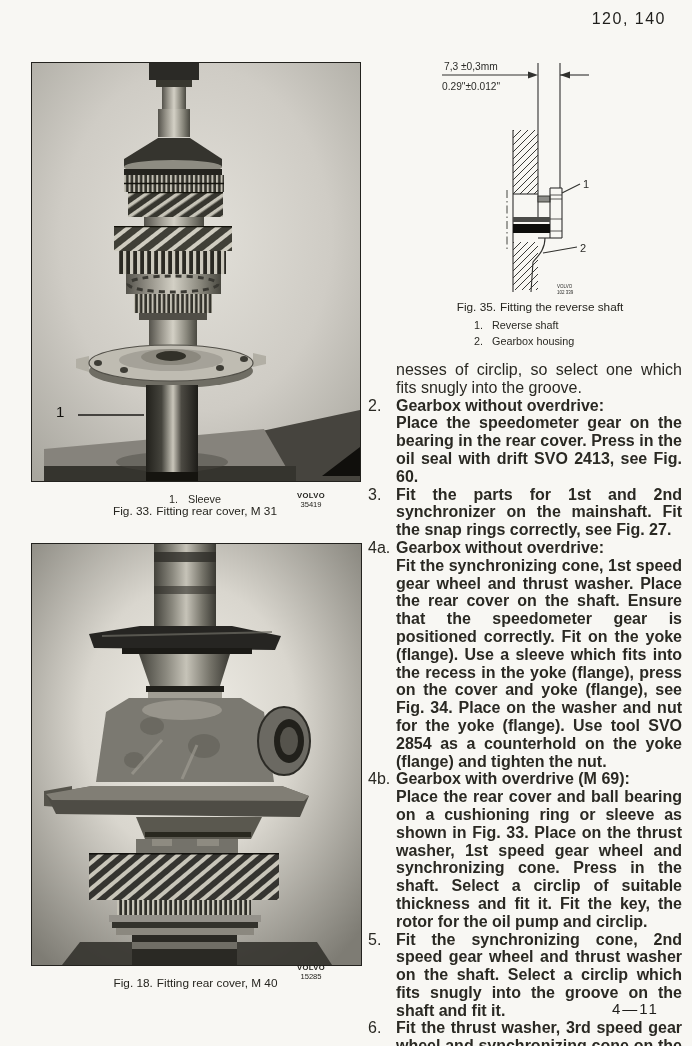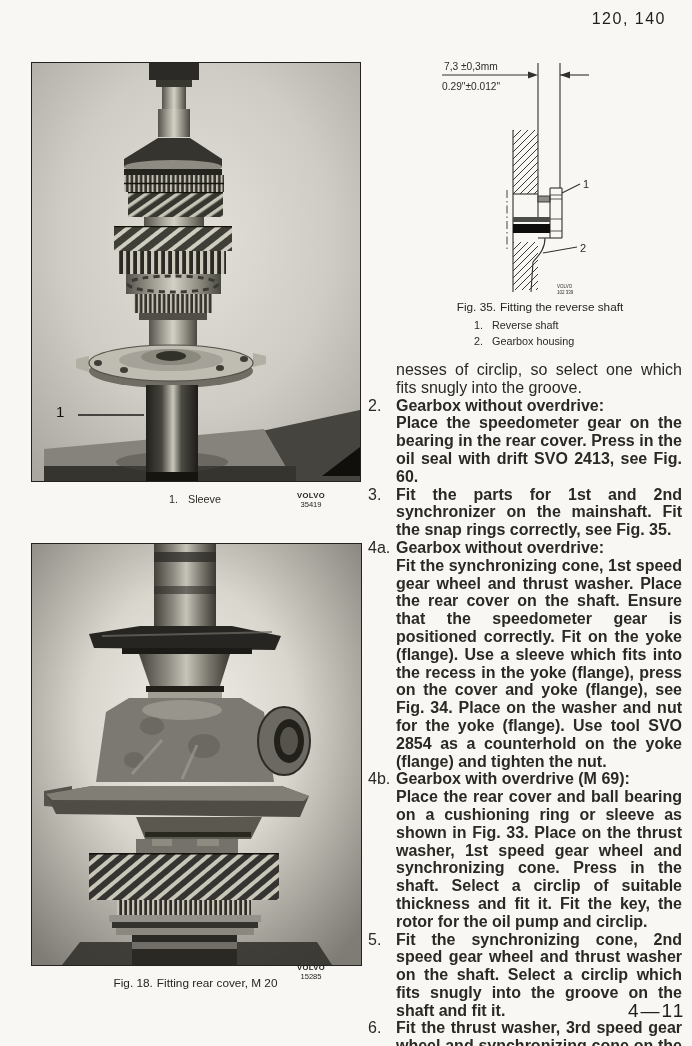--- a/index.html
+++ b/index.html
@@ -34,21 +34,21 @@
   #fig35-svg{position:absolute;left:426px;top:50px;}
 
   .body-text{position:absolute;left:368px;top:361px;width:314px;
              font-size:16px;line-height:17.8px;text-align:justify;color:#2a2923;}
   .body-text p{margin:0;}
   .intro{margin-left:28px !important;}
   .item{position:relative;padding-left:28px;}
   .item .num{position:absolute;left:0;top:0;}
   .ih,.ib{margin:0;font-weight:bold;}
 
-  .pageno{position:absolute;left:628px;top:1000px;font-size:19px;letter-spacing:2px;color:#1f1e1b;}
+  .pageno{position:absolute;left:612px;top:1000px;font-size:15px;letter-spacing:2px;color:#1f1e1b;}
 
   svg text{font-family:"Liberation Sans",sans-serif;fill:#2b2b28;}
 </style>
 </head>
 <body>
 
 <div class="page">
 
   <div class="header">120, 140</div>
 
@@ -139,20 +139,23 @@
       </g>
 
       <g>
         <rect x="114" y="322" width="52" height="96" fill="url(#p1sleeve)"></rect>
         <rect x="114" y="409" width="52" height="9" fill="#15140f"></rect>
       </g>
       <line x1="46" y1="352" x2="112" y2="352" stroke="#1b1a17" stroke-width="1.4"></line>
     </svg>
     <div class="photo-callout">1</div>
   </div>
+  <div class="figcap" id="cap33">
+    <span class="fl">Fig. 33.</span><span>Fitting rear cover, M 31</span>
+  </div>
   <div class="credit" id="credit33">
     <div class="brand">VOLVO</div>
     <div>35419</div>
   </div>
   <div class="figlegend" id="legend33">
     <span class="ln">1.</span><span>Sleeve</span>
   </div>
 
   <div class="photo" id="photo34">
     <svg width="329" height="421" viewBox="0 0 329 421">
@@ -220,21 +223,21 @@
         <rect x="85" y="356" width="134" height="15" fill="url(#p2splineF)"></rect>
         <rect x="77" y="371" width="152" height="7" fill="#94918a"></rect>
         <rect x="80" y="378" width="146" height="6" fill="#33322c"></rect>
         <rect x="84" y="384" width="138" height="7" fill="#8b887f"></rect>
         <rect x="100" y="391" width="105" height="30" fill="#2a2924"></rect>
         <rect x="100" y="398" width="105" height="7" fill="#706e66"></rect>
       </g>
     </svg>
   </div>
   <div class="figcap" id="cap34">
-    <span class="fl">Fig. 18.</span><span>Fitting rear cover, M 20</span>
+    <span class="fl">Fig. 18.</span><span>Fitting rear cover, M 40</span>
   </div>
   <div class="credit" id="credit34">
     <div class="brand">VOLVO</div>
     <div>15285</div>
   </div>
 
   <svg id="fig35-svg" width="260" height="250" viewBox="0 0 260 250">
     <defs>
       <pattern id="hatch35" width="7" height="7" patternUnits="userSpaceOnUse">
         <path d="M0,7 L7,0" stroke="#3a3a37" stroke-width="1"></path>
@@ -292,21 +295,21 @@
 
   <div class="body-text">
     <p class="intro">nesses of circlip, so select one which fits snugly into the groove.</p>
     <div class="item">
       <span class="num">2.</span>
       <p class="ih">Gearbox without overdrive:</p>
       <p class="ib">Place the speedometer gear on the bearing in the rear cover. Press in the oil seal with drift SVO 2413, see Fig. 60.</p>
     </div>
     <div class="item">
       <span class="num">3.</span>
-      <p class="ib">Fit the parts for 1st and 2nd synchronizer on the mainshaft. Fit the snap rings correctly, see Fig. 35.</p>
+      <p class="ib">Fit the parts for 1st and 2nd synchronizer on the mainshaft. Fit the snap rings correctly, see Fig. 27.</p>
     </div>
     <div class="item">
       <span class="num">4a.</span>
       <p class="ih">Gearbox without overdrive:</p>
       <p class="ib">Fit the synchronizing cone, 1st speed gear wheel and thrust washer. Place the rear cover on the shaft. Ensure that the speedometer gear is positioned correctly. Fit on the yoke (flange). Use a sleeve which fits into the recess in the yoke (flange), press on the cover and yoke (flange), see Fig. 34. Place on the washer and nut for the yoke (flange). Use tool SVO 2854 as a counterhold on the yoke (flange) and tighten the nut.</p>
     </div>
     <div class="item">
       <span class="num">4b.</span>
       <p class="ih">Gearbox with overdrive (M 69):</p>
       <p class="ib">Place the rear cover and ball bearing on a cushioning ring or sleeve as shown in Fig. 33. Place on the thrust washer, 1st speed gear wheel and synchronizing cone. Press in the shaft. Select a circlip of suitable thickness and fit it. Fit the key, the rotor for the oil pump and circlip.</p>

